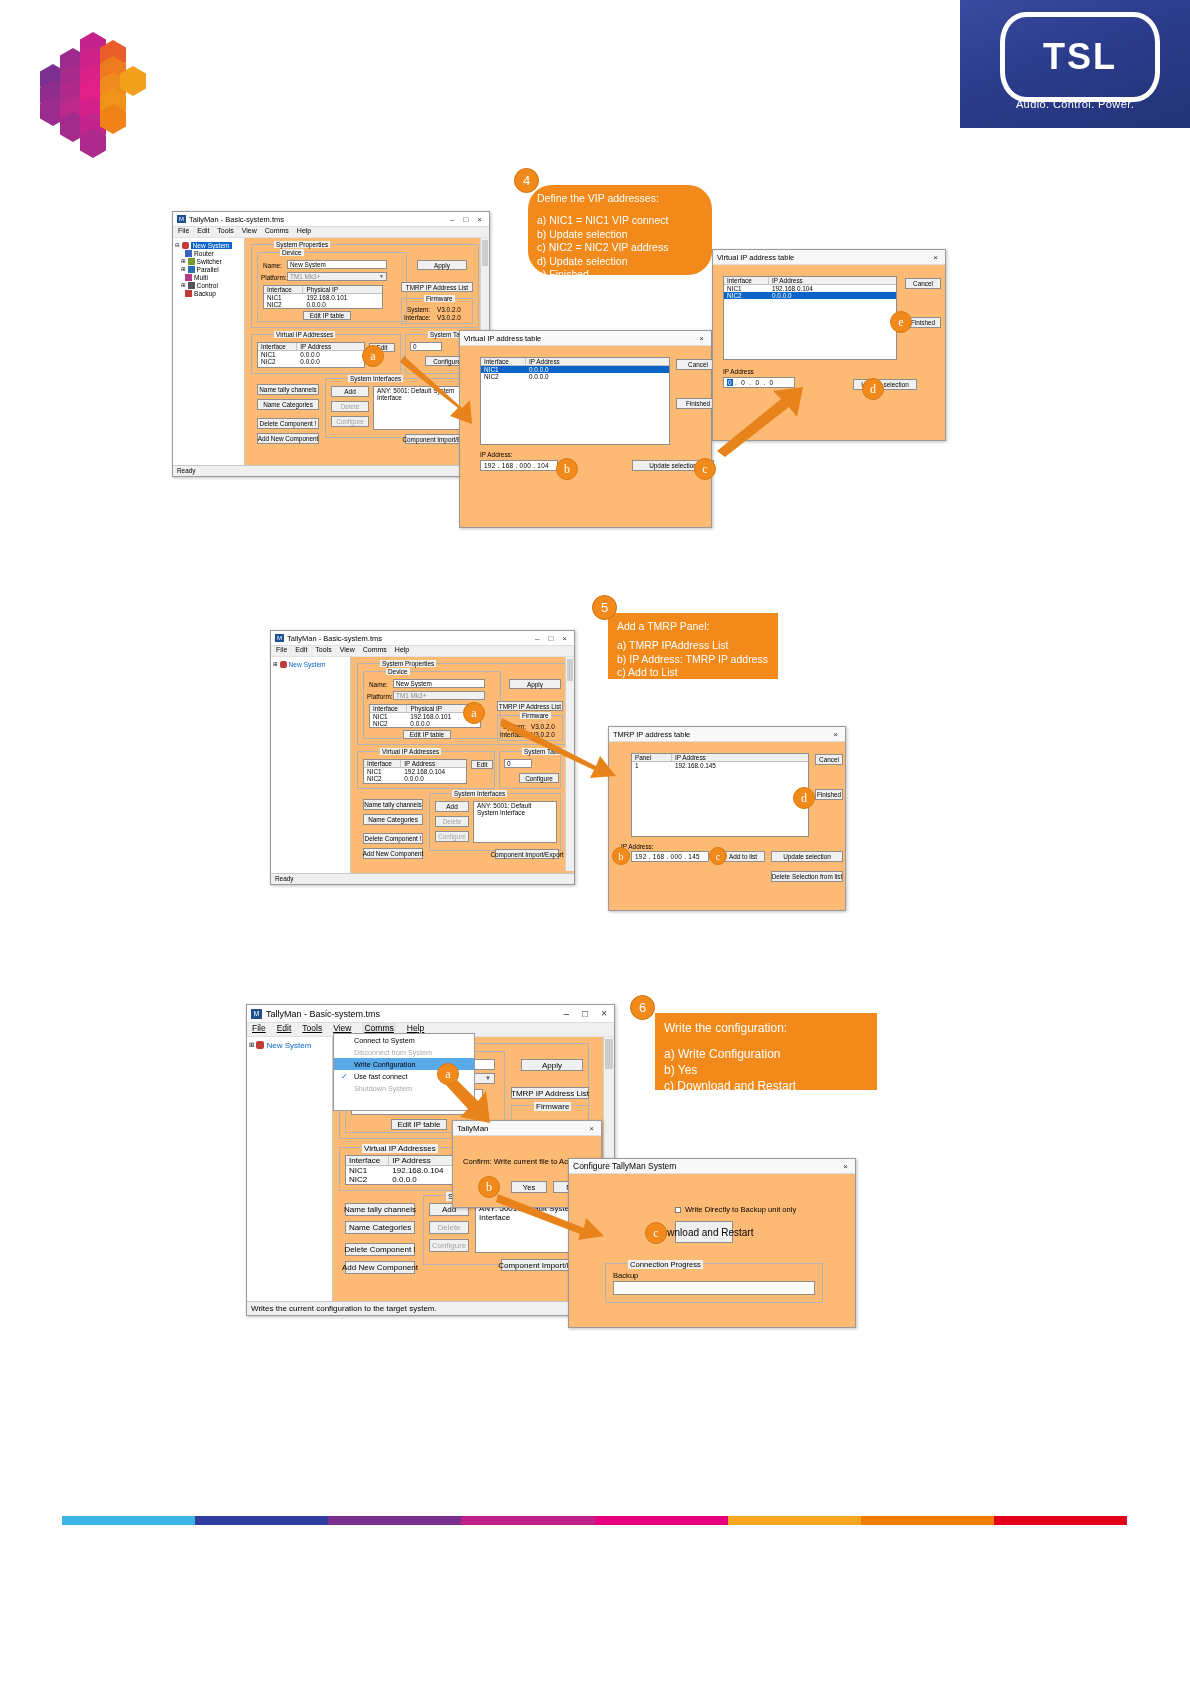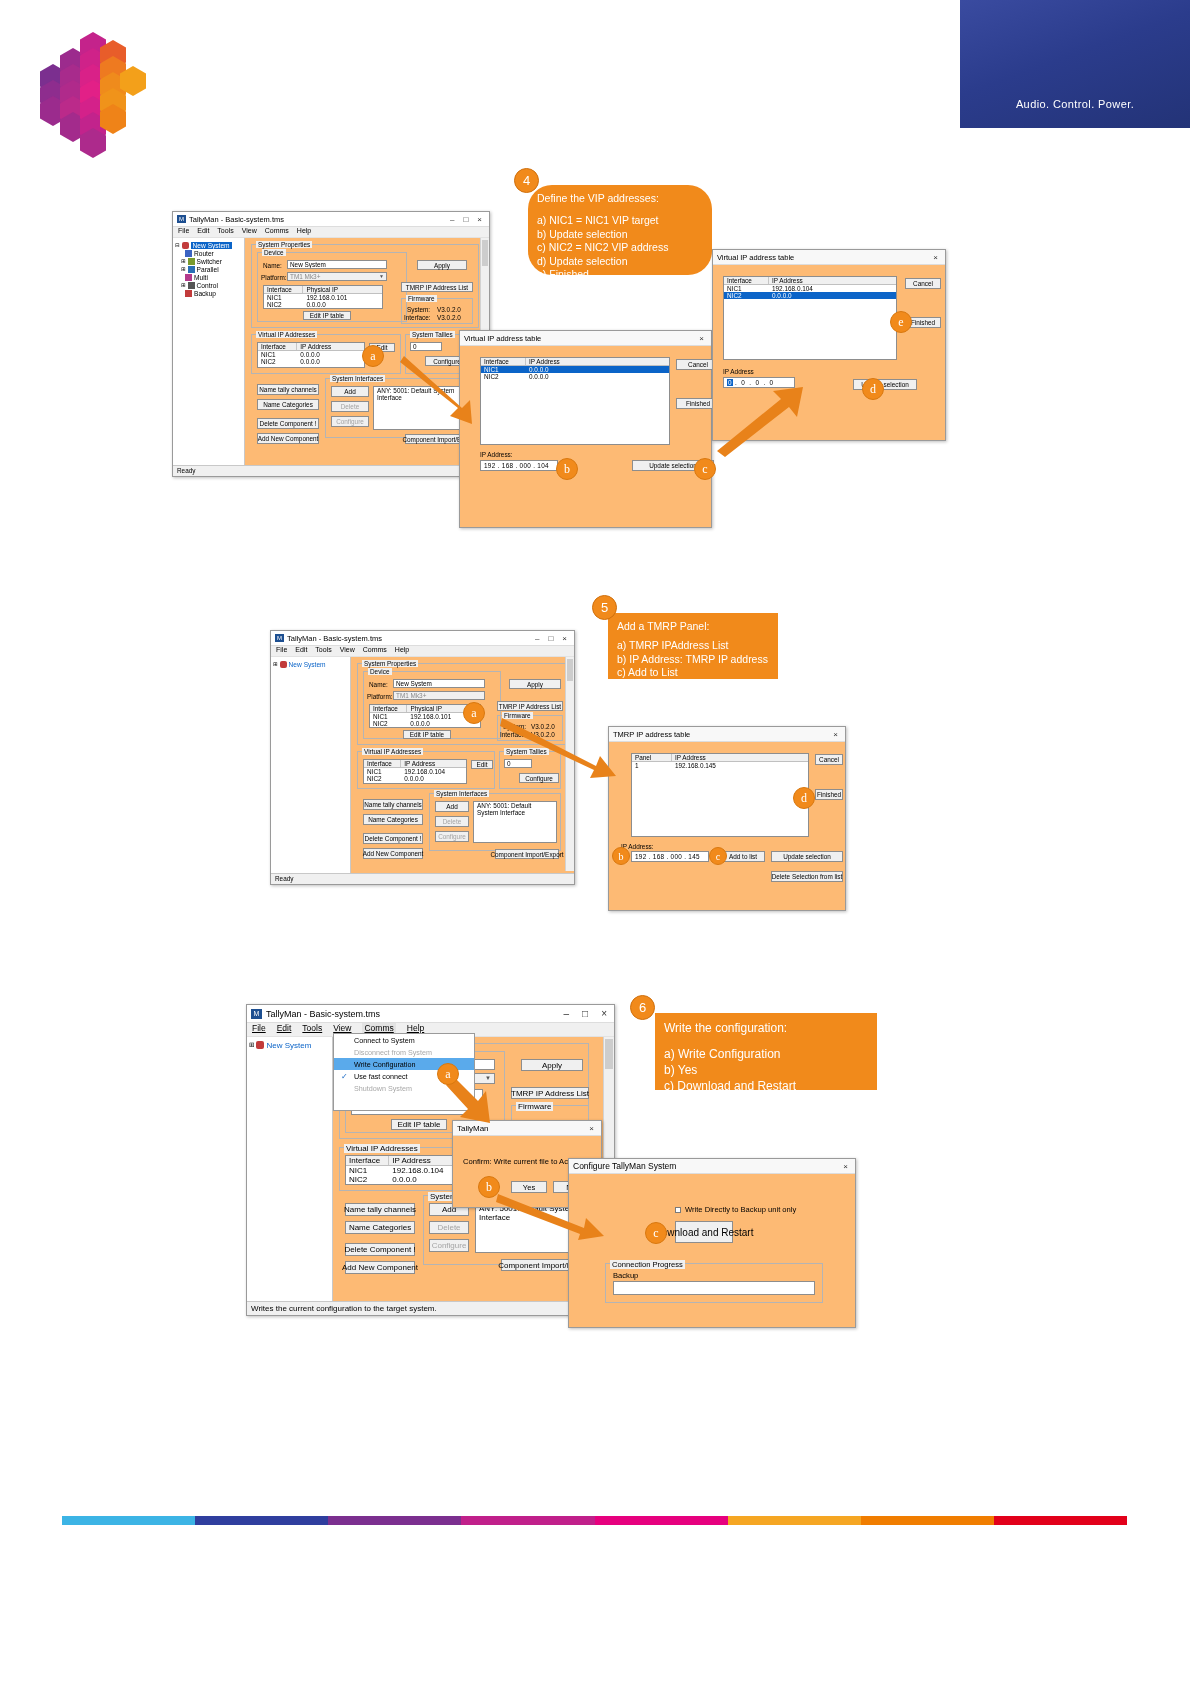--- a/index.html
+++ b/index.html
@@ -48,21 +48,21 @@
   .menu i{font-style:normal;}
   .menu u{text-decoration:underline;}
   .body{position:absolute;left:0;right:0;top:26px;bottom:0;display:flex;}
   .tree{width:72px;background:#fff;border-right:1px solid #c8c8c8;padding:3px 2px;box-sizing:border-box;}
   .tnode{display:flex;align-items:center;gap:2px;font-size:6.6px;padding:.5px 0;white-space:nowrap;}
   .tnode .ic{width:7px;height:7px;display:inline-block;flex:none;}
   .sel{background:#0b64c8;color:#fff;padding:0 2px;}
   .pane{flex:1;position:relative;}
   
   .gb{position:absolute;border:1px solid #b4b4b4;box-sizing:border-box;}
-  .gbl{position:absolute;background:#f0f0f0;padding:0 2px;font-size:6.4px;top:-4px;left:4px;white-space:nowrap;}
+  .gbl{position:absolute;background:#f0f0f0;padding:0 2px;font-size:6.4px;top:-4px;left:22px;white-space:nowrap;}
   .lbl{position:absolute;font-size:6.4px;white-space:nowrap;}
   .fld{position:absolute;background:#fff;border:1px solid #8d8d8d;box-sizing:border-box;
     font-size:6.4px;padding:0 2px;display:flex;align-items:center;overflow:hidden;}
   .fld.ro{background:#f0f0f0;color:#888;}
   .btn{position:absolute;background:#f0f0f0;border:1px solid #8d8d8d;box-sizing:border-box;
     font-size:6.4px;display:flex;align-items:center;justify-content:center;white-space:nowrap;}
   .btn.dis{color:#a4a4a4;}
   .lv{position:absolute;background:#fff;border:1px solid #8d8d8d;box-sizing:border-box;overflow:hidden;}
   .lvh{display:flex;background:#f0f0f0;border-bottom:1px solid #c0c0c0;font-size:6.4px;}
   .lvh div{padding:0 3px;border-right:1px solid #c6c6c6;box-sizing:border-box;}
@@ -103,27 +103,30 @@
     <div class="hex" style="left: 42px; top: 110px; background: rgb(173, 42, 140);"></div>
     <div class="hex" style="left: 62px; top: 22px; background: rgb(232, 93, 42);"></div>
     <div class="hex" style="left: 62px; top: 38px; background: rgb(238, 122, 32);"></div>
     <div class="hex" style="left: 62px; top: 54px; background: rgb(239, 139, 28);"></div>
     <div class="hex" style="left: 62px; top: 70px; background: rgb(240, 147, 26);"></div>
     <div class="hex" style="left: 62px; top: 86px; background: rgb(239, 131, 24);"></div>
     <div class="hex" style="left: 82px; top: 48px; background: rgb(243, 160, 26);"></div>
   </div>
 
 <div class="tsl-box">
+  <div class="tsl-frame">
+    <div class="tsl-text">TSL</div>
+  </div>
   <div class="tsl-tag">Audio. Control. Power.</div>
 </div>
 
 <div class="badge" style="left:514px;top:168px;">4</div>
 <div class="callout" style="left:528px;top:185px;width:184px;height:90px;border-radius:24px;">
   <div class="hd">Define the VIP addresses:</div>
-  <div>a) NIC1 = NIC1 VIP target</div>
+  <div>a) NIC1 = NIC1 VIP connect</div>
   <div>b) Update selection</div>
   <div>c) NIC2 = NIC2 VIP address</div>
   <div>d) Update selection</div>
   <div>e) Finished</div>
 </div>
 
 <div class="win shadow" style="left:172px;top:211px;width:318px;height:266px;">
   <div class="tbar">
     <span style="display:inline-block;width:9px;height:8px;background:#1d4f91;color:#fff;font-size:6px;text-align:center;line-height:8px;margin-right:3px;">M</span>
     <span class="ttl">TallyMan - Basic-system.tms</span>

